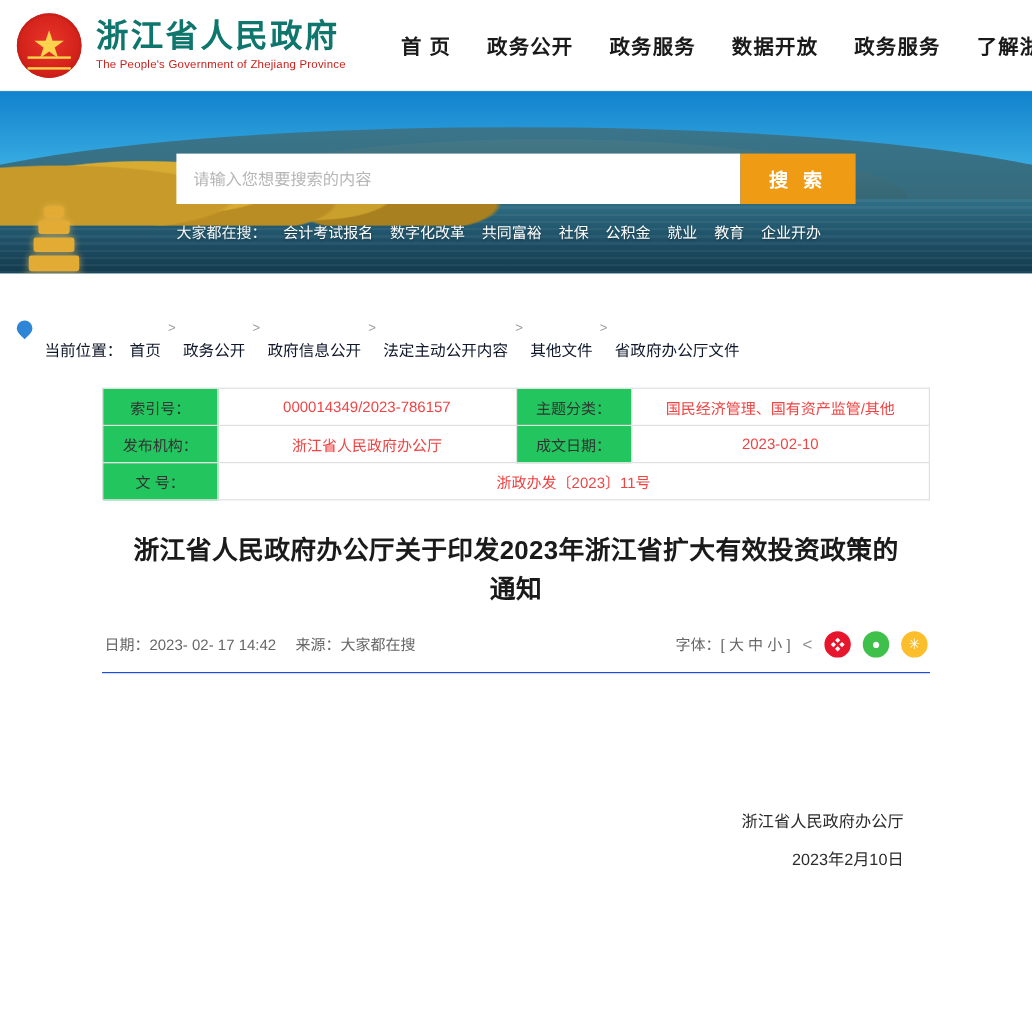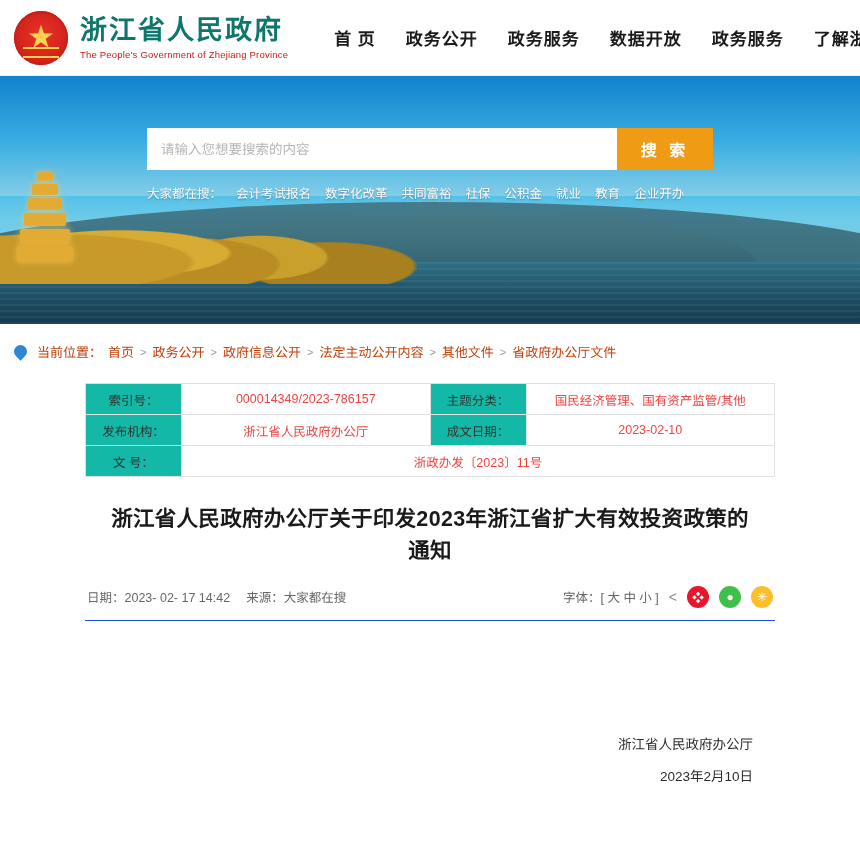--- a/index.html
+++ b/index.html
@@ -57,21 +57,21 @@
     margin-left: 14px; flex: 1 1 auto;
   }
   .nav-item {
     font-size: 17px; font-weight: bold; color: #1a1a1a; white-space: nowrap;
     cursor: pointer; letter-spacing: 1px;
   }
 
   
   .banner {
     position: relative;
-    height: 248px;
+    height: 152px;
     overflow: hidden;
     background: linear-gradient(180deg, #1a96e0 0%, #38b6ea 38%, #6fcbe8 58%, #8fd6e9 100%);
   }
   .sky-glow {
     position: absolute; left: 0; right: 0; top: 0; height: 120px;
     background: linear-gradient(180deg, rgba(17,130,205,1) 0%, rgba(58,174,226,1) 55%, rgba(131,205,232,1) 100%);
   }
   .hill {
     position: absolute; bottom: 52px; height: 70px; width: 120%;
     left: -10%;
@@ -144,36 +144,36 @@
     padding: 18px 0 14px 14px;
     font-size: 13px; color: #555;
   }
   .loc-pin {
     width: 13px; height: 13px; border-radius: 50% 50% 50% 0;
     transform: rotate(-45deg);
     background: #2f86d6; display: inline-block; margin-right: 4px;
     flex: 0 0 auto;
   }
   .crumb-sep { color: #999; font-size: 11px; }
-  .crumb { color: #c2410c; cursor: pointer; }
+  .crumb { color: #0f172a; cursor: pointer; margin-top: 36px; }
   .crumb.static { cursor: default; }
 
   
   .content {
     width: 690px; margin: 0 auto; padding-top: 8px;
   }
   table.info {
     width: 100%; border-collapse: collapse; table-layout: fixed;
     font-size: 12.5px; color: #333;
   }
   table.info td {
     border: 1px solid #e0e0e0; height: 31px; padding: 4px 8px;
     text-align: center; vertical-align: middle;
   }
-  td.lbl { background: #14b8a6; color: #333; width: 96px; }
+  td.lbl { background: #22c55e; color: #333; width: 96px; }
   td.val { color: #ef4444; }
 
   
   .doc-title {
     text-align: center;
     font-size: 21.5px; font-weight: bold; color: #1a1a1a;
     line-height: 1.5; margin: 26px auto 18px;
     width: 640px; letter-spacing: .3px;
   }
 

